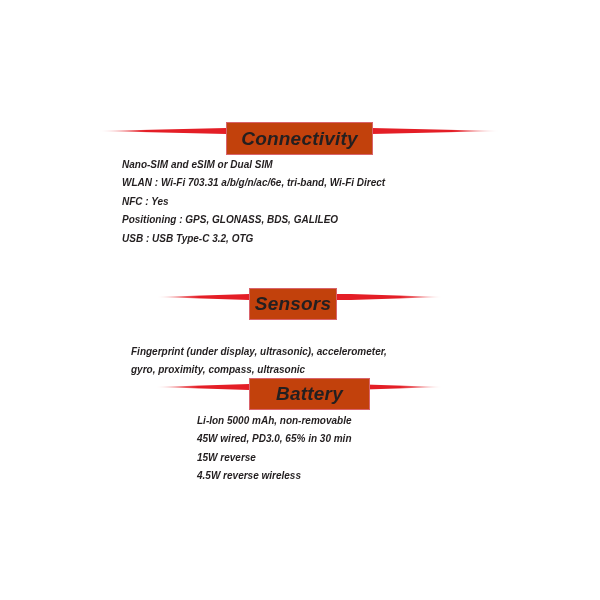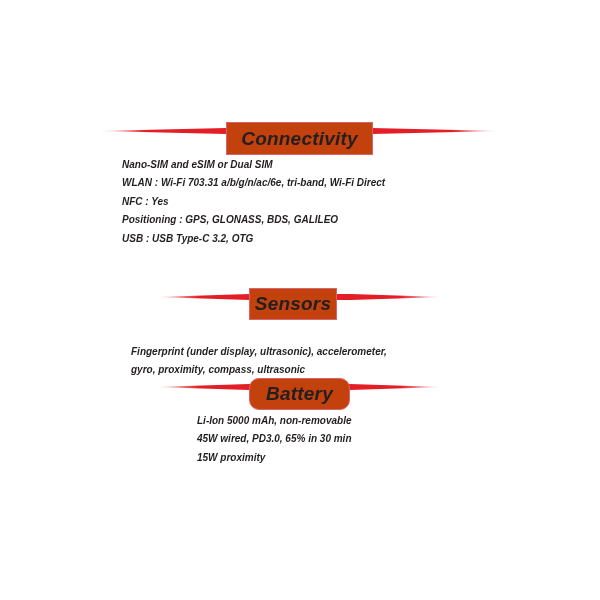--- a/index.html
+++ b/index.html
@@ -125,22 +125,23 @@
         <linearGradient id="gl3" x1="0" x2="1" y1="0" y2="0">
           <stop offset="0" stop-color="#e41e26" stop-opacity="0"></stop>
           <stop offset="0.15" stop-color="#e41e26"></stop>
           <stop offset="0.85" stop-color="#e41e26"></stop>
           <stop offset="1" stop-color="#e41e26" stop-opacity="0"></stop>
         </linearGradient>
       </defs>
       <polygon points="0,3 94,0 195,0 288,3 195,6 94,6" fill="url(#gl3)"></polygon>
     </svg>
   </div>
-  <div class="header-box" style="left:94px; width:101px;border-radius:10px;">
+  <div class="header-box" style="left:94px; width:121px;">
     <span class="header-title">Battery</span>
   </div>
 </div>
 
 <div class="spec-block" style="left:197px; top:412px;">
   <span class="spec-line">Li-Ion 5000 mAh, non-removable</span>
   <span class="spec-line">45W wired, PD3.0, 65% in 30 min</span>
-  <span class="spec-line">15W proximity</span>
+  <span class="spec-line">15W reverse</span>
+  <span class="spec-line">4.5W reverse wireless</span>
 </div>
 
 </body></html>

